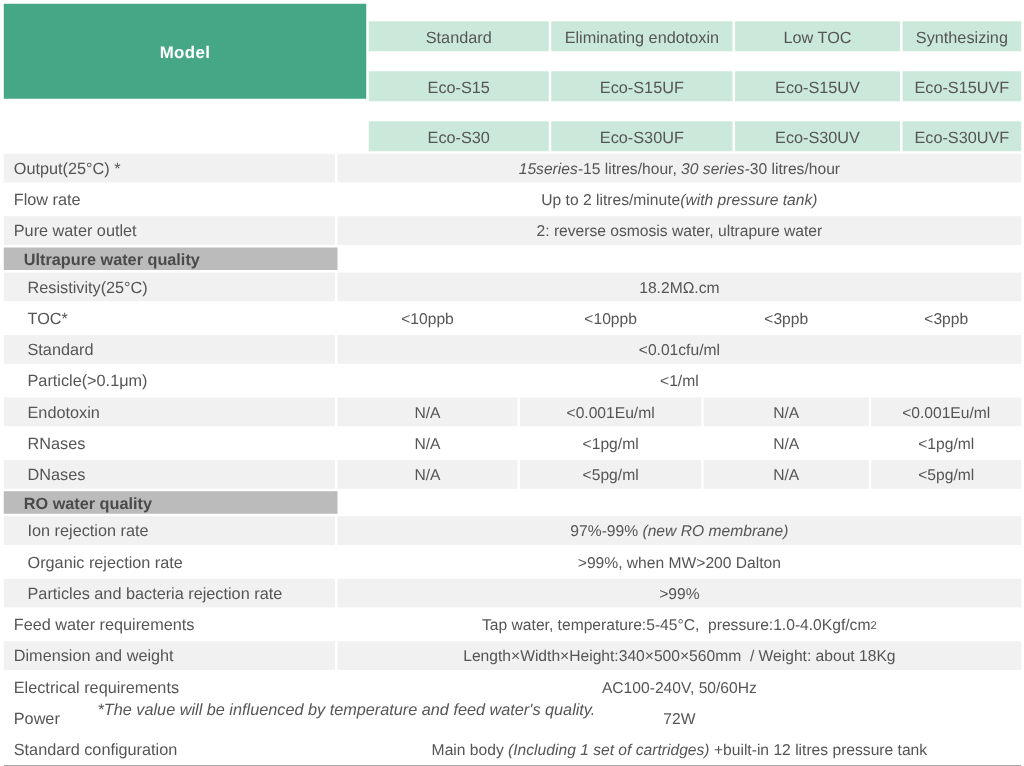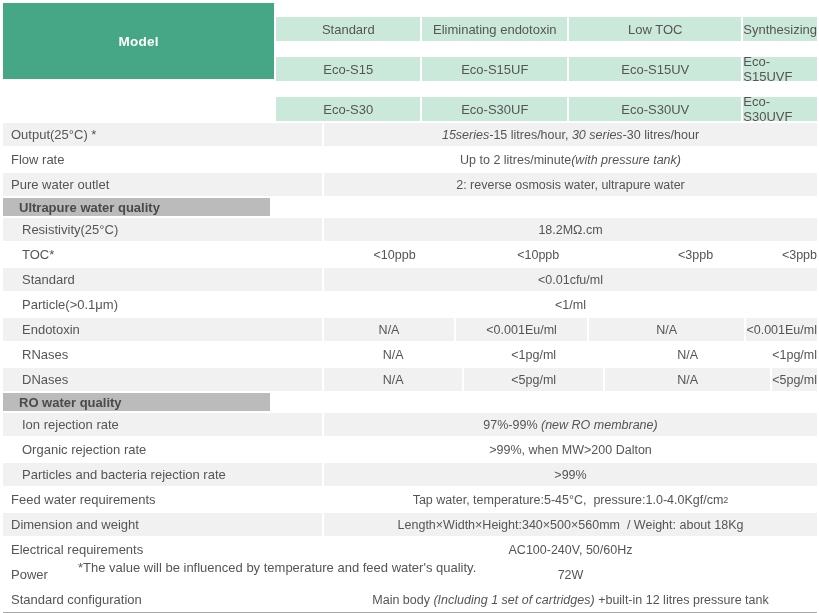--- a/index.html
+++ b/index.html
@@ -25,37 +25,37 @@
   
   .rows { display: flex; flex-direction: column; gap: 2px; }
   .row { display: flex; gap: 2px; height: 23px; }
   .row.section { height: 18px; }
   .section-bar {
     width: 267px; background: var(--bar, #bbbbbb); color: #4a4a4a;
     font-weight: bold; font-size: 13px; display: flex; align-items: center;
     padding-left: 16px;
   }
   .lab {
-    width: 319px; font-size: 13px; display: flex; align-items: center;
+    width: 265px; font-size: 13px; display: flex; align-items: center;
     padding-left: 8px; flex-shrink: 0;
   }
   .lab.ind { padding-left: 19px; }
   .val {
     font-size: 12.5px; display: flex; align-items: center; justify-content: center;
     text-align: right; white-space: pre;
   }
   .val.span { flex: 1; }
-  .c0 { width: 144px; } .c1 { width: 145px; } .c2 { width: 172px; } .c3 { flex: 1; }
+  .c0 { width: 144px; } .c1 { width: 145px; } .c2 { width: 132px; } .c3 { flex: 1; }
   .shaded { background: var(--shade, #f1f1f1); }
   .it { font-style: italic; }
   sup { font-size: 9px; line-height: 0; }
 
   .bottom-border { height: 2px; background: #a8a8a8; margin-top: 1px; }
 
-  .footnote { position: absolute; left: 78px; top: 560px; font-size: 13px; color: var(--text, #555); }
+  .footnote { position: absolute; left: 78px; top: 560px; font-size: 13px; color: var(--text, #555); font-style: italic; }
 </style>
 </head>
 <body>
 
 <div class="tbl">
   <div class="hdr">
     <div class="model-cell">Model</div>
     <div class="hdr-right">
         <div class="hrow">
           <div class="mint c0">Standard</div>

